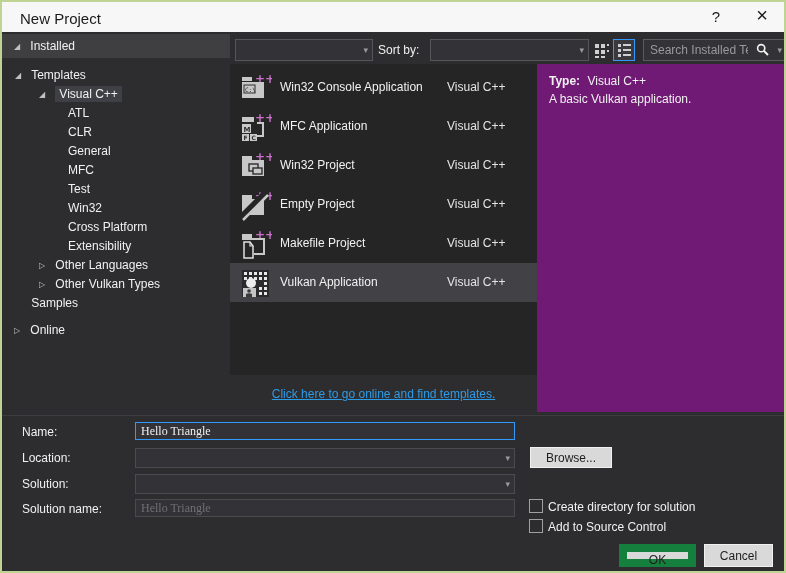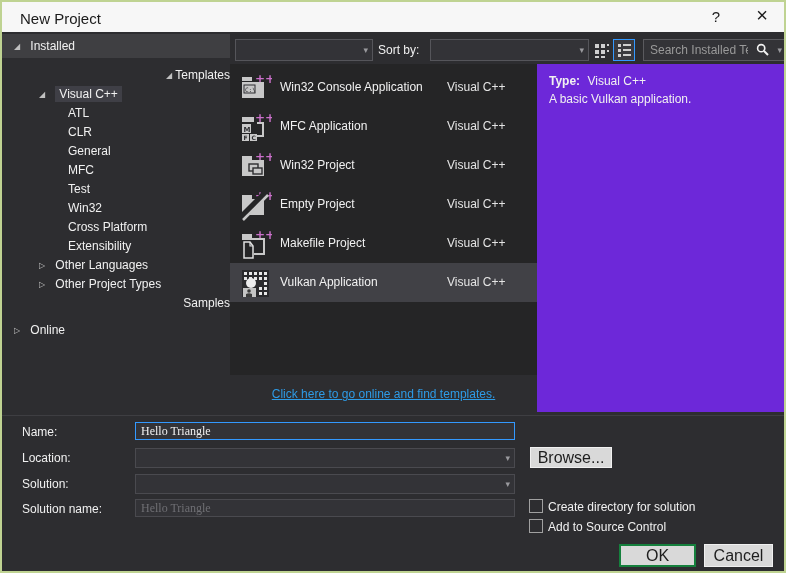--- a/index.html
+++ b/index.html
@@ -27,51 +27,51 @@
   .searchbox input::placeholder{color:#999;}
   .searchbox .mag{position:absolute;right:16px;top:3px;}
   .searchbox .caret{position:absolute;right:3px;top:0;color:#9a9a9e;font-size:9px;line-height:20px;}
   
   .tree{position:absolute;left:0;top:32px;width:228px;}
   .trow{position:relative;height:19px;line-height:19px;white-space:nowrap;cursor:default;}
   .trow.big{height:24px;line-height:24px;}
   .trow .exp{display:inline-block;width:13px;font-size:8px;color:#c0c0c0;vertical-align:middle;}
   .trow.hl{background:#3f3f42;}
   .trow .seltext{background:#3f3f46;padding:1px 4px;}
-  .p0{padding-left:12px;} .p1{padding-left:34px;text-align:right;} .p2{padding-left:37px;} .p3{padding-left:66px;}
+  .p0{padding-left:12px;} .p1{padding-left:13px;} .p2{padding-left:37px;} .p3{padding-left:66px;}
   .gap8{margin-top:8px;}
   
   .tpl-list{position:absolute;left:228px;top:62px;width:307px;height:311px;background:#252526;}
   .tplrow{position:relative;height:39px;}
   .tplrow.sel{background:#414146;}
   .tplrow .ticon{position:absolute;left:10px;top:4px;width:32px;height:32px;}
   .tplrow .tname{position:absolute;left:50px;top:12px;color:#f1f1f1;}
   .tplrow .tlang{position:absolute;left:217px;top:12px;color:#e4e4e4;}
   
-  .details{position:absolute;left:535px;top:62px;right:0;height:348px;background:#6d28d9;}
+  .details{position:absolute;left:535px;top:62px;right:0;height:348px;background:#701a75;}
   .details .typeline{position:absolute;left:12px;top:10px;}
   .details .typeline b{font-weight:bold;}
   .details .desc{position:absolute;left:12px;top:28px;}
   
   .golink{position:absolute;left:228px;top:385px;width:307px;text-align:center;}
   .golink a{color:#2e9be6;text-decoration:underline;cursor:pointer;}
   
   .formsep{position:absolute;left:0;top:413px;width:100%;height:1px;background:#3e3e42;}
   .form{position:absolute;left:0;top:414px;width:100%;height:159px;background:#2d2d30;}
   .form .flabel{position:absolute;left:20px;color:#f1f1f1;}
   .input{background:#333337;border:1px solid #4a4a4f;color:#f1f1f1;height:16px;
          font-family:Liberation Serif, serif;font-size:12px;padding:0 5px;width:368px;outline:none;}
   .input.focus{border:1px solid #3399ff;}
   .input.disabled{color:#6f6f74;}
   .fcombo{position:absolute;left:133px;background:#333337;border:1px solid #4a4a4f;color:#f1f1f1;
           width:368px;height:18px;line-height:18px;padding:0 5px;white-space:pre;overflow:hidden;}
   .fcombo .arrow{position:absolute;right:4px;top:0;color:#9a9a9e;font-size:9px;line-height:18px;}
   .btn{position:absolute;background:#d9d9d9;color:#1e1e1e;text-align:center;cursor:default;
-       font-family:inherit;font-size:16px;border:1px solid #f0f0f0;}
-  .btn.primary{border:2px solid #15803d;}
+       font-family:inherit;font-size:12px;border:1px solid #f0f0f0;}
+  .btn.primary{border:8px solid #15803d;}
   .chk{position:absolute;width:12px;height:12px;border:1px solid #a0a0a0;background:#2d2d30;}
   .chklabel{position:absolute;color:#f1f1f1;}
   svg{display:block;}
 </style>
 </head>
 <body>
 
 <div class="window">
 
   <div class="titlebar">
@@ -148,21 +148,21 @@
     <div class="trow p3"><span>Test</span></div>
     <div class="trow p3"><span>Win32</span></div>
     <div class="trow p3"><span>Cross Platform</span></div>
     <div class="trow p3"><span>Extensibility</span></div>
     <div class="trow p2">
       <span class="exp">▷</span>
       <span>Other Languages</span>
     </div>
     <div class="trow p2">
       <span class="exp">▷</span>
-      <span>Other Project Types</span>
+      <span>Other Vulkan Types</span>
     </div>
     <div class="trow p1">
       <span class="exp"></span>
       <span>Samples</span>
     </div>
     <div class="trow p0 gap8">
       <span class="exp">▷</span>
       <span>Online</span>
     </div>
   </div>

